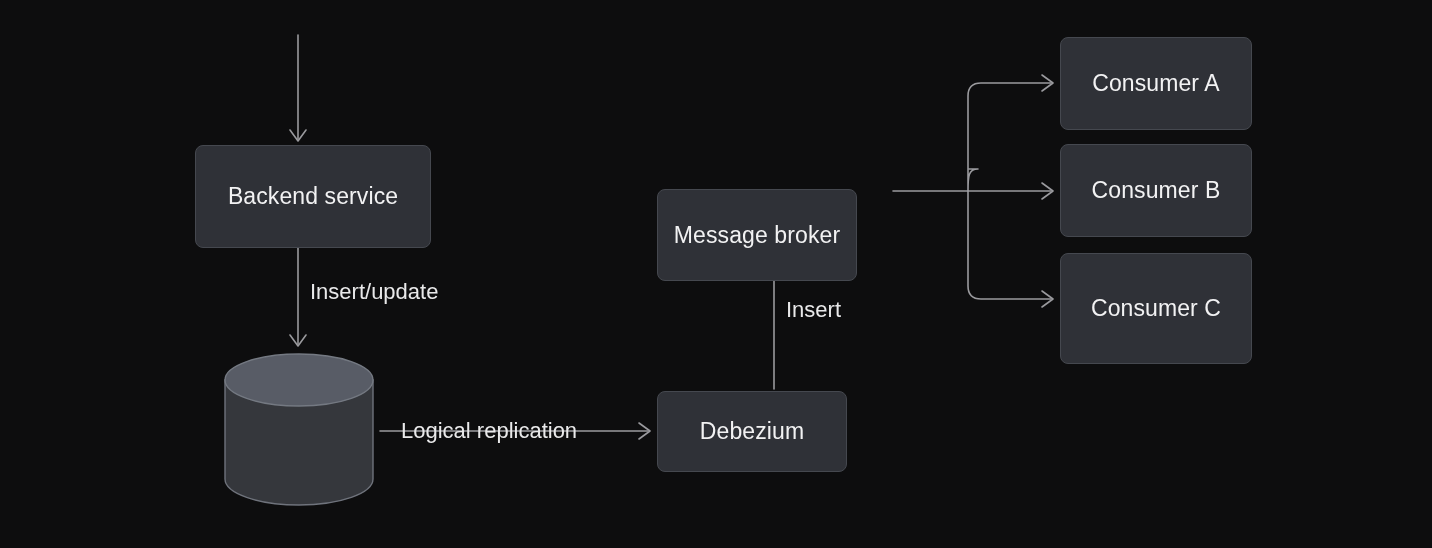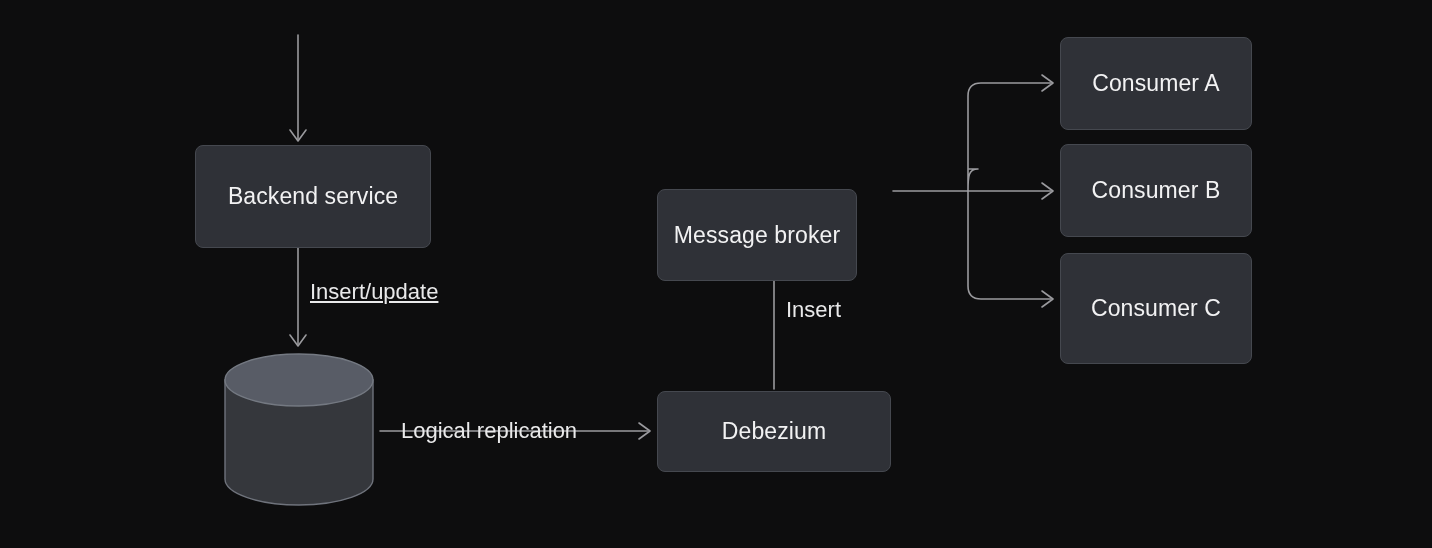--- a/index.html
+++ b/index.html
@@ -127,35 +127,35 @@
   </svg>
 
   <div class="node" style="left:180px; top:145px; width:236px; height:103px;margin-left:15px;">
     <span class="node-label">Backend service</span>
   </div>
 
   <div class="node" style="left:657px; top:145px; width:200px; height:92px;margin-top:44px;">
     <span class="node-label">Message broker</span>
   </div>
 
-  <div class="node" style="left:657px; top:391px; width:234px; height:81px;">
+  <div class="node" style="left:657px; top:391px; width:190px; height:81px;">
     <span class="node-label">Debezium</span>
   </div>
 
   <div class="node" style="left:1060px; top:37px; width:192px; height:93px;">
     <span class="node-label">Consumer A</span>
   </div>
 
   <div class="node" style="left:1060px; top:144px; width:192px; height:93px;">
     <span class="node-label">Consumer B</span>
   </div>
 
   <div class="node" style="left:1060px; top:253px; width:192px; height:111px;">
     <span class="node-label">Consumer C</span>
   </div>
 
-  <div class="edge-label" style="left:310px; top:281px;text-decoration:underline;">Insert/update</div>
+  <div class="edge-label" style="left:310px; top:281px;">Insert/update</div>
 
   <div class="edge-label" style="left:401px; top:400px;margin-top:20px;">Logical replication</div>
 
   <div class="edge-label" style="left:786px; top:299px;">Insert</div>
 
 </div>
 
 </body></html>

